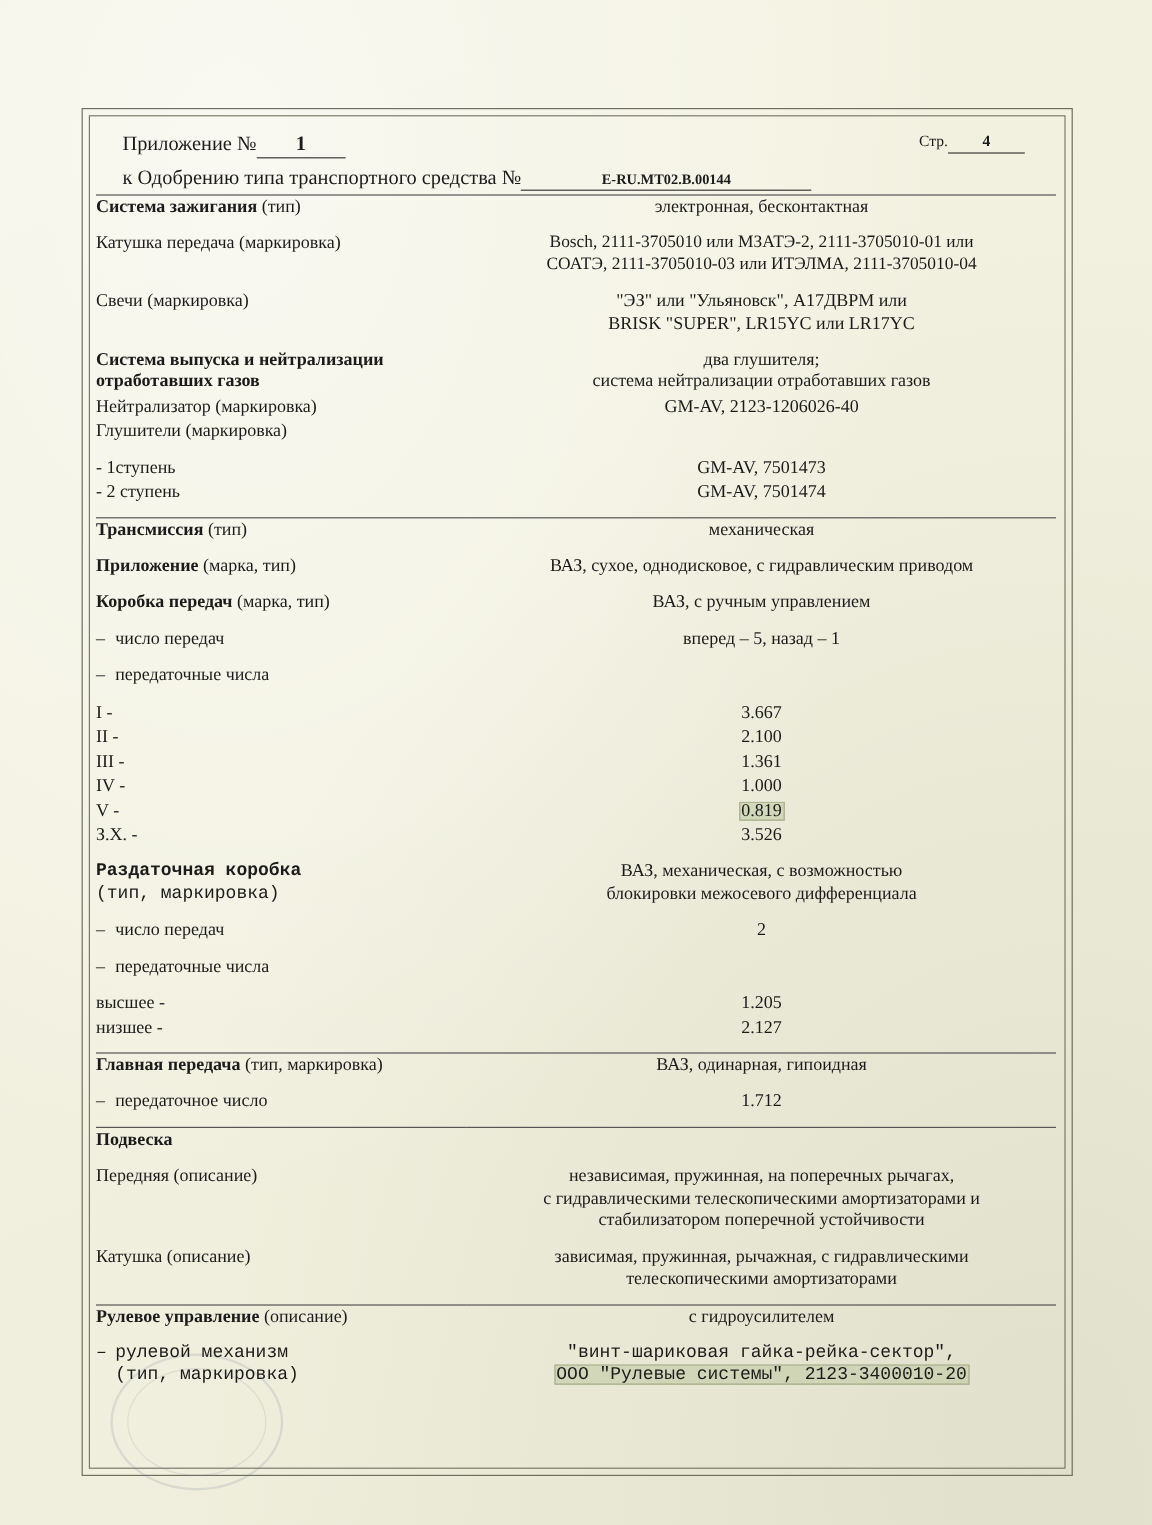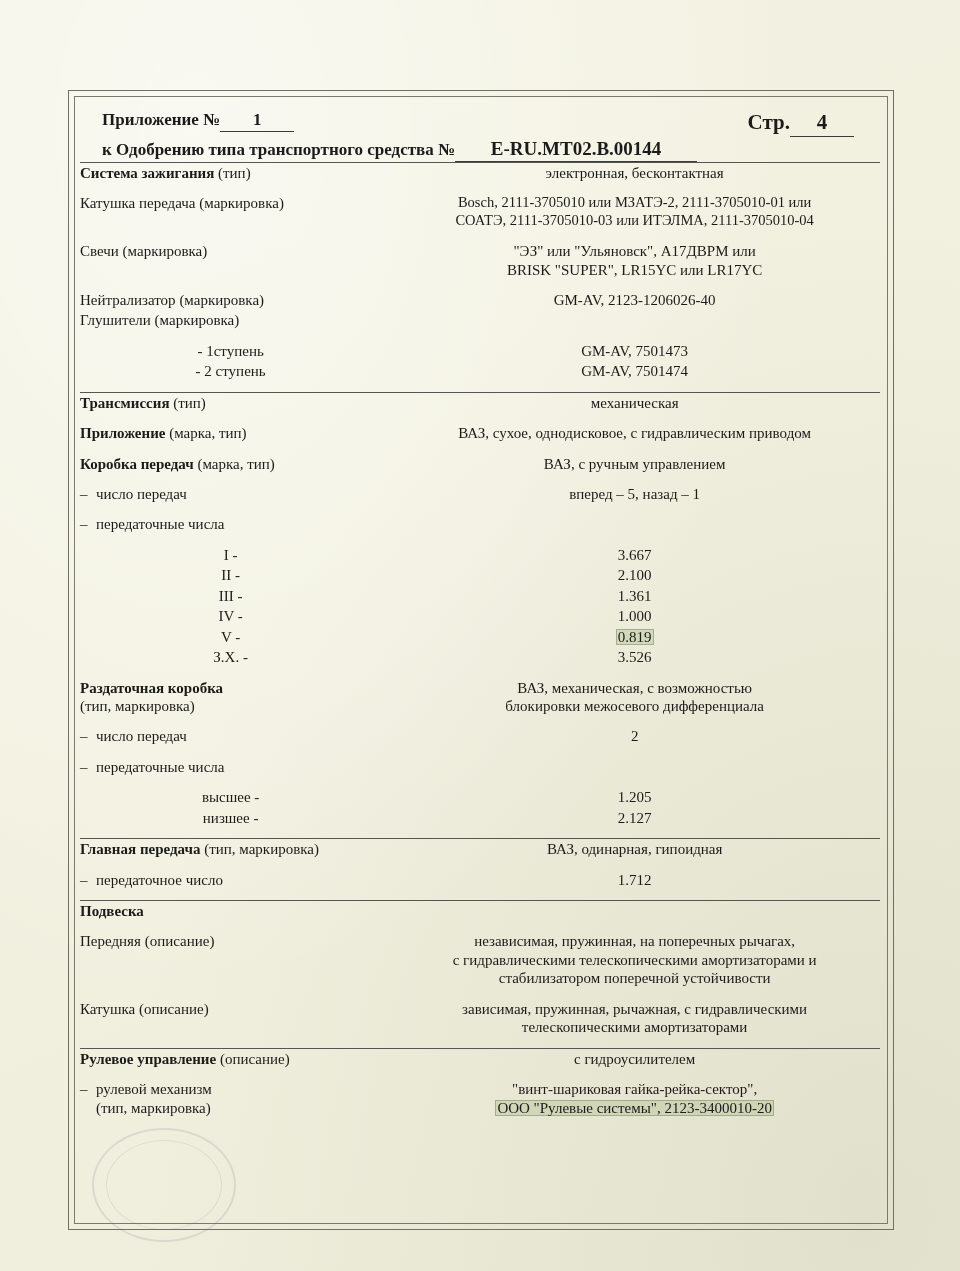--- a/index.html
+++ b/index.html
@@ -61,37 +61,37 @@
     padding: 10px 22px 0 22px;
     box-sizing: border-box;
   }
   .hdr-line {
     display: flex;
     align-items: baseline;
     font-size: 17px;
     white-space: nowrap;
   }
   .hdr-line2 { margin-top: 6px; }
-  .lbl { font-family: "Liberation Serif", serif; font-weight: bold; }
+  .lbl { font-family: "Liberation Serif", serif; }
   .fill {
     display: inline-block;
     border-bottom: 1px solid #3b3b3b;
     text-align: center;
     font-weight: bold;
     padding: 0 6px 1px 6px;
   }
   .fill-num { min-width: 62px; }
-  .fill-appr { min-width: 230px; font-size: 19px; text-align: center; }
+  .fill-appr { min-width: 230px; font-size: 12px; text-align: center; }
   .hdr-right {
     position: absolute;
     right: 26px;
     top: 10px;
     display: flex;
     align-items: baseline;
-    font-size: 21px;
+    font-size: 13px;
   }
   .fill-page { min-width: 52px; }
 
   
   table.spec {
     width: 100%;
     border-collapse: collapse;
     font-size: 15px;
     table-layout: fixed;
   }
@@ -103,30 +103,30 @@
   td.c1 { width: 300px; padding-left: 24px; }
   td.c2 { width: 476px; padding-right: 10px; text-align: center; }
   .bold { font-weight: bold; }
   .sm { font-size: 14.5px; }
   .dash { display: inline-block; width: 16px; }
   .rowline td {
     border-top: 1.2px solid #555;
   }
   .gear-label {
     display: block;
-    text-align: center;
+    text-align: left;
     padding-right: 8px;
   }
   .hl {
     background: rgba(190,200,160,0.55);
     box-shadow: 0 0 0 1px rgba(120,130,90,0.5) inset;
     padding: 0 2px;
   }
   .spacer td { height: 8px; }
-  .tight { line-height: 1.2; }
+  .tight { line-height: 1.2; font-family: Liberation Mono, monospace; }
   .stamp {
     position: absolute;
     left: 92px;
     top: 1128px;
     width: 140px;
     height: 110px;
     border-radius: 50%;
     border: 2px solid rgba(110,120,150,0.35);
     opacity: 0.5;
     pointer-events: none;
@@ -202,20 +202,30 @@
         </td>
         <td class="c2">
           <div>"ЭЗ" или "Ульяновск", А17ДВРМ или</div>
           <div>BRISK "SUPER", LR15YC или LR17YC</div>
         </td>
       </tr>
       <tr class="spacer">
             <td colspan="2"></td>
           </tr>
 
+      <tr>
+        <td class="c1">
+          <div class="bold">Система выпуска и нейтрализации</div>
+          <div class="bold">отработавших газов</div>
+        </td>
+        <td class="c2">
+          <div>два глушителя;</div>
+          <div>система нейтрализации отработавших газов</div>
+        </td>
+      </tr>
 
       <tr>
         <td class="c1">
           <span>Нейтрализатор</span><span> (маркировка)</span>
         </td>
         <td class="c2">
           <div>GM-AV, 2123-1206026-40</div>
         </td>
       </tr>
 

